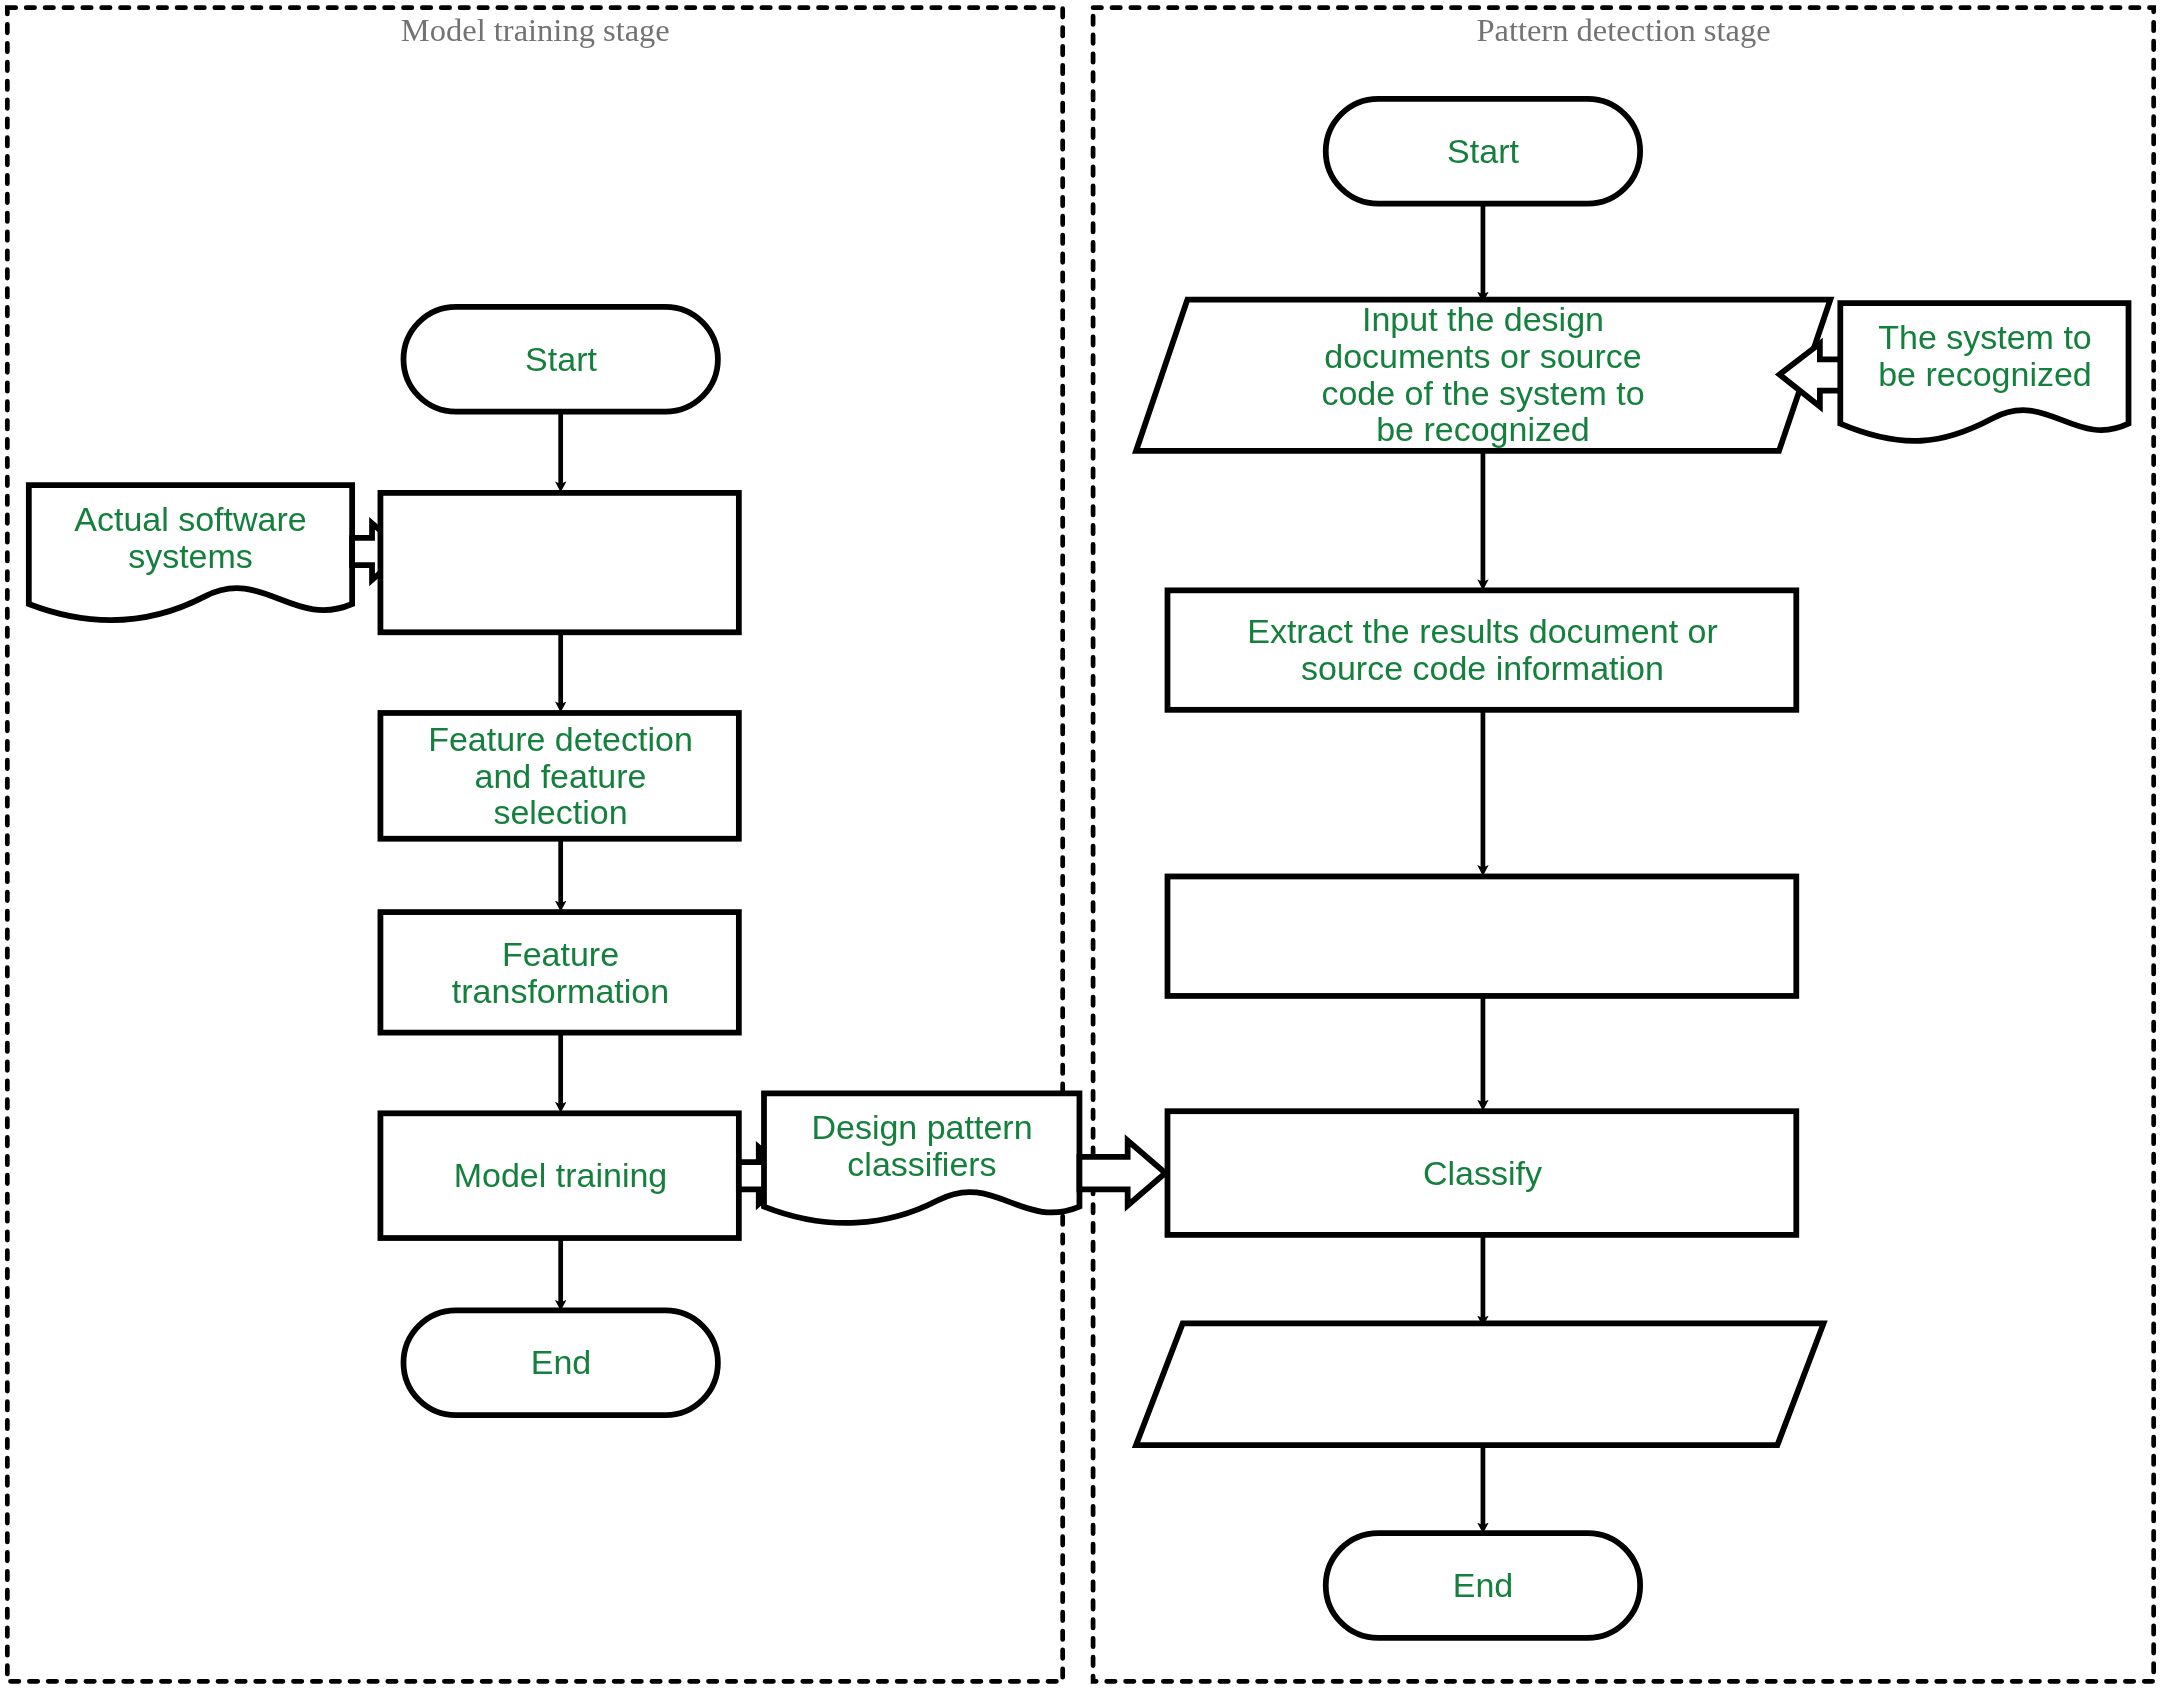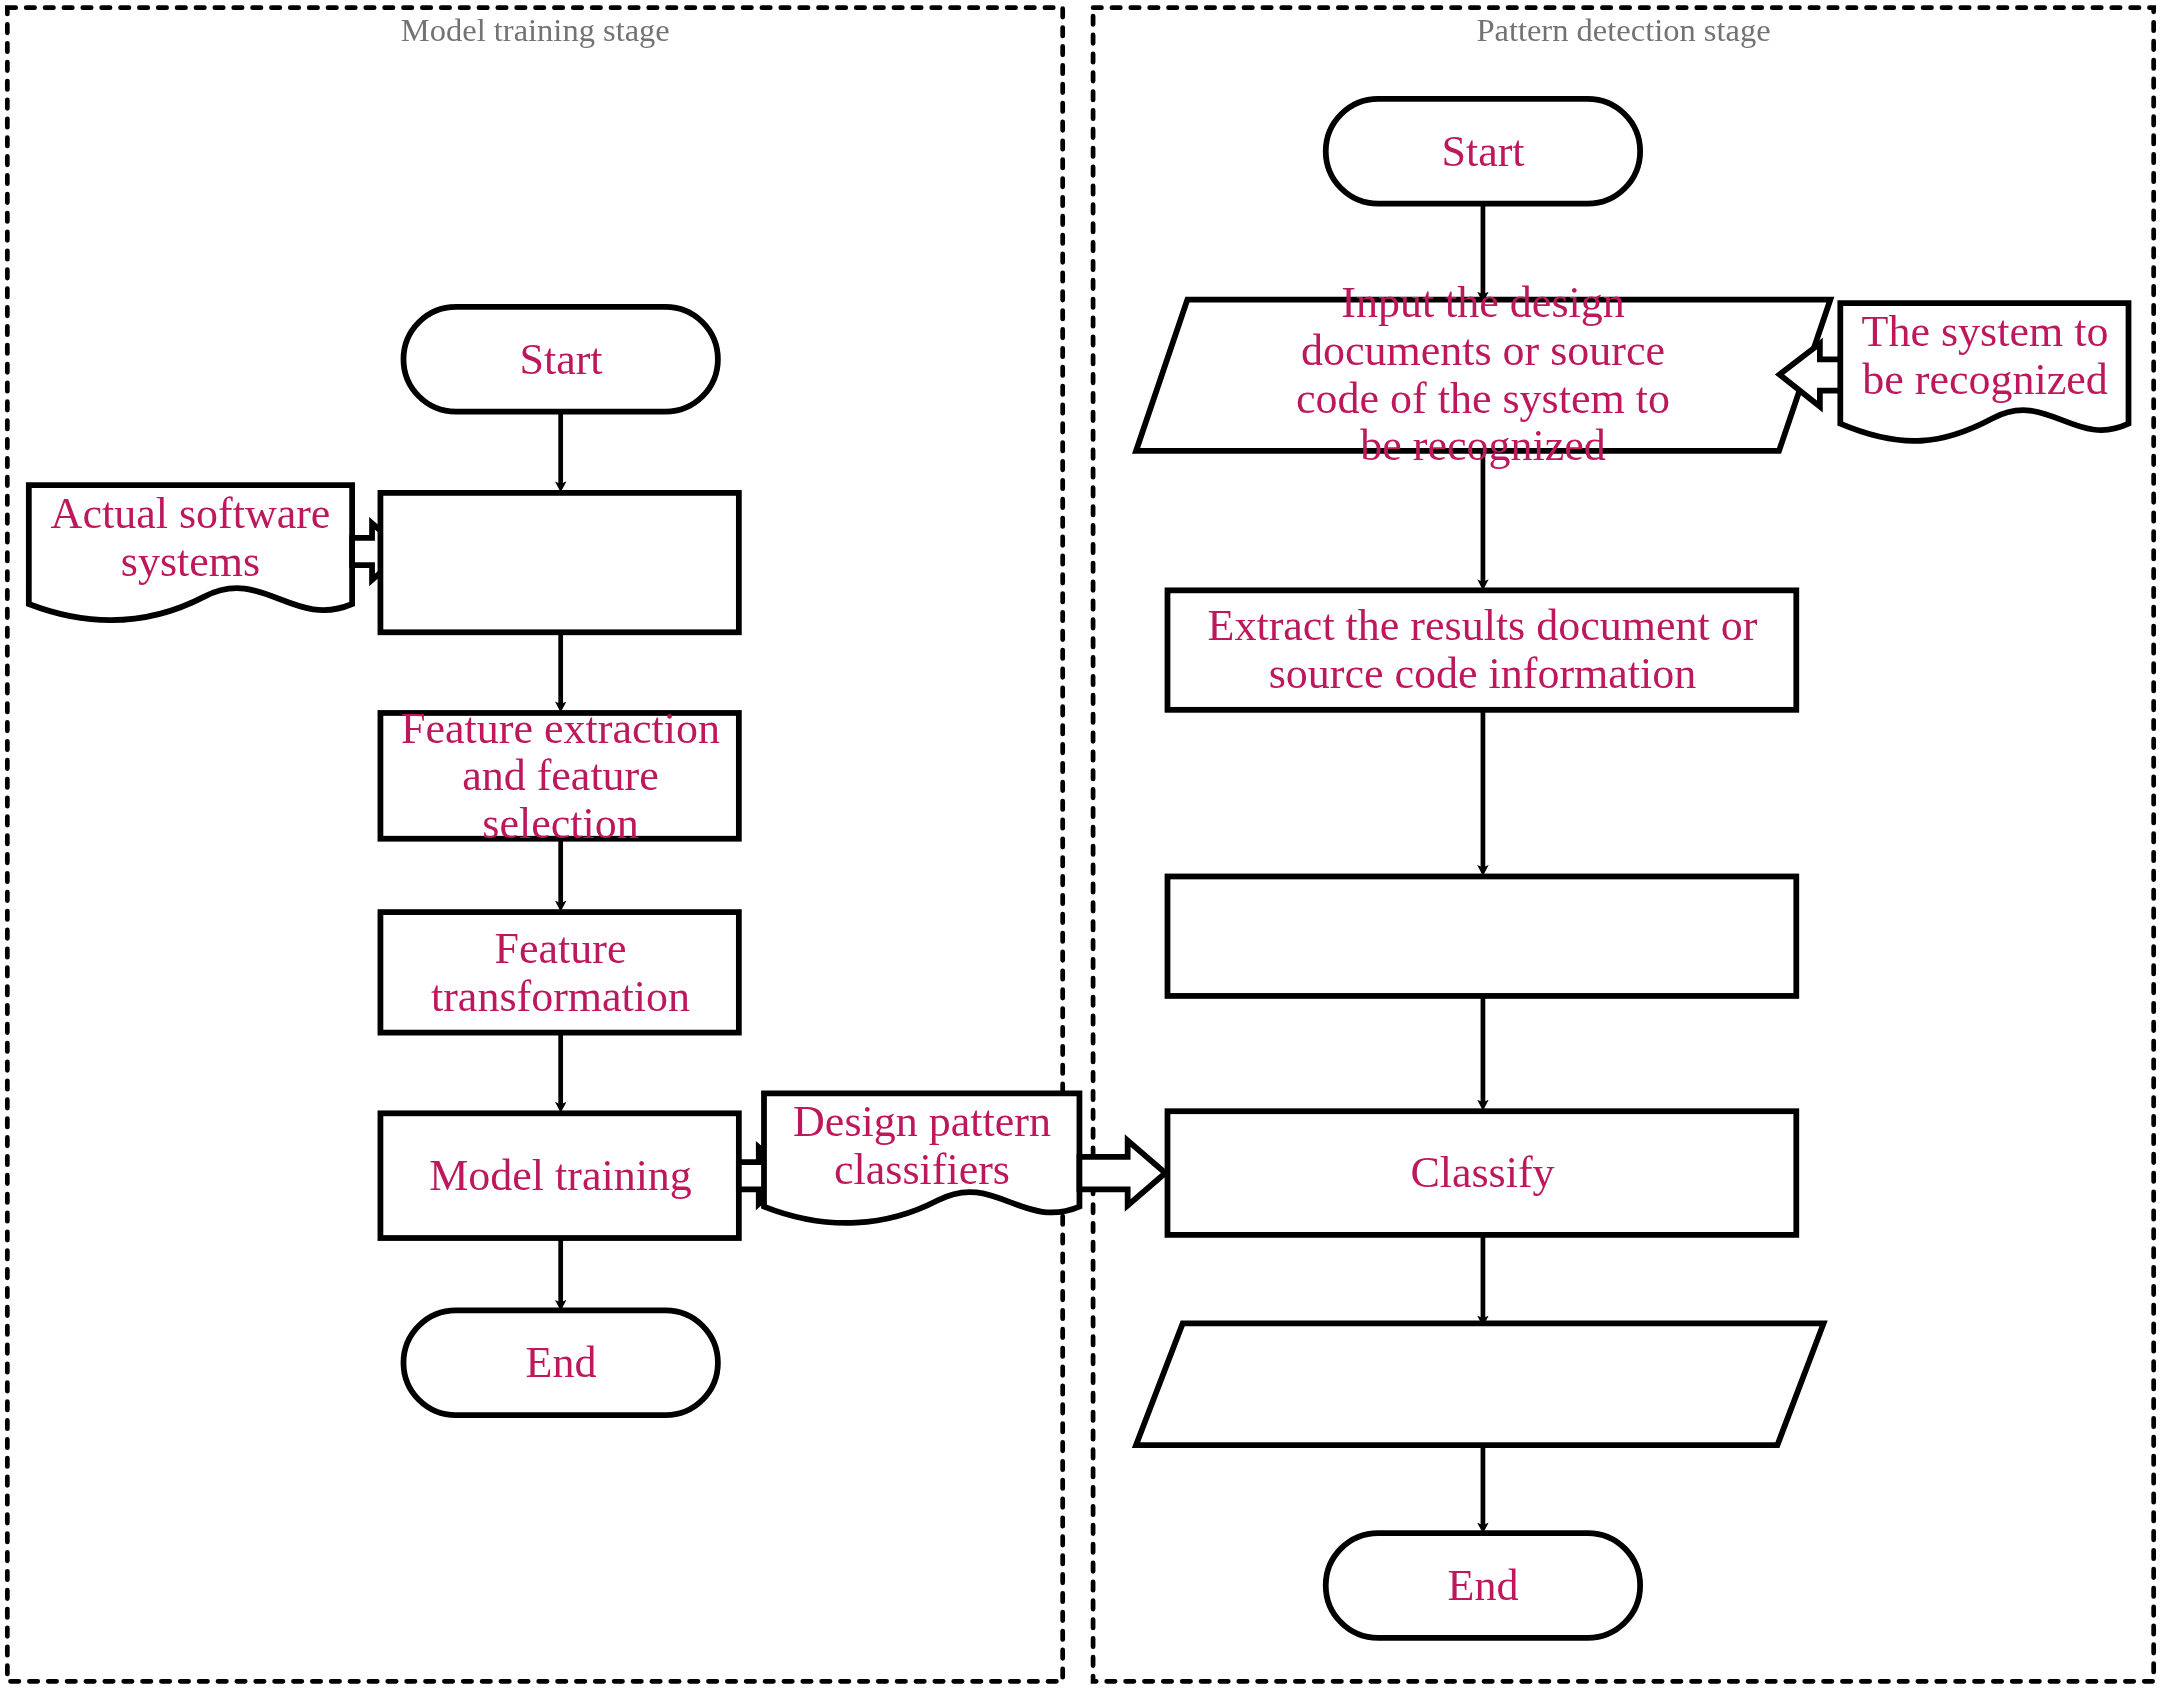--- a/index.html
+++ b/index.html
@@ -27,23 +27,23 @@
     position: absolute;
     font-family: "Liberation Serif", "DejaVu Serif", serif;
     font-size: 32.5px;
     color: #737373;
     text-align: center;
     white-space: nowrap;
     line-height: 1.0;
   }
   .node-label {
     position: absolute;
-    font-family: Liberation Serif, serif;
-    font-size: 44px;
-    color: #be185d;
+    font-family: Liberation Sans, sans-serif;
+    font-size: 34px;
+    color: #15803d;
     text-align: center;
     line-height: 1.08;
     display: flex;
     align-items: center;
     justify-content: center;
     pointer-events: none;
     white-space: pre-line;
   }
 </style>
 </head>
@@ -124,21 +124,21 @@
   <div class="panel-title" style="left:7.3px; top:13.6px; width:1056px;">Model training stage</div>
 
   <div class="panel-title" style="left:1093px; top:13.6px; width:1061px;font-family:Liberation Serif, serif;">Pattern detection stage</div>
 
   <div class="node-label" style="left:404px; top:307px; width:314px; height:105px;">Start</div>
 
   <div class="node-label" style="left:29px; top:485px; width:323px; height:105px;">Actual software
 systems</div>
 
 
-  <div class="node-label" style="left:381px; top:713px; width:359px; height:126px;">Feature extraction
+  <div class="node-label" style="left:381px; top:713px; width:359px; height:126px;">Feature detection
 and feature
 selection</div>
 
   <div class="node-label" style="left:381px; top:1113px; width:359px; height:125px;">Model training</div>
 
   <div class="node-label" style="left:381px; top:912px; width:359px; height:121px;">Feature
 transformation</div>
 
   <div class="node-label" style="left:764px; top:1093px; width:316px; height:105px;">Design pattern
 classifiers</div>

